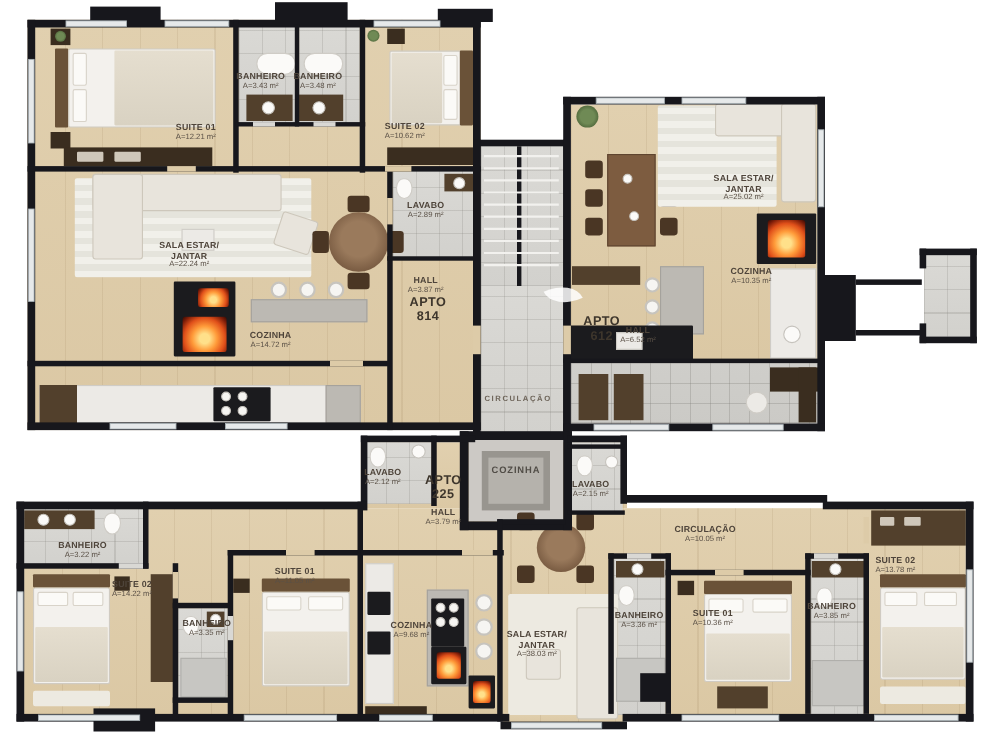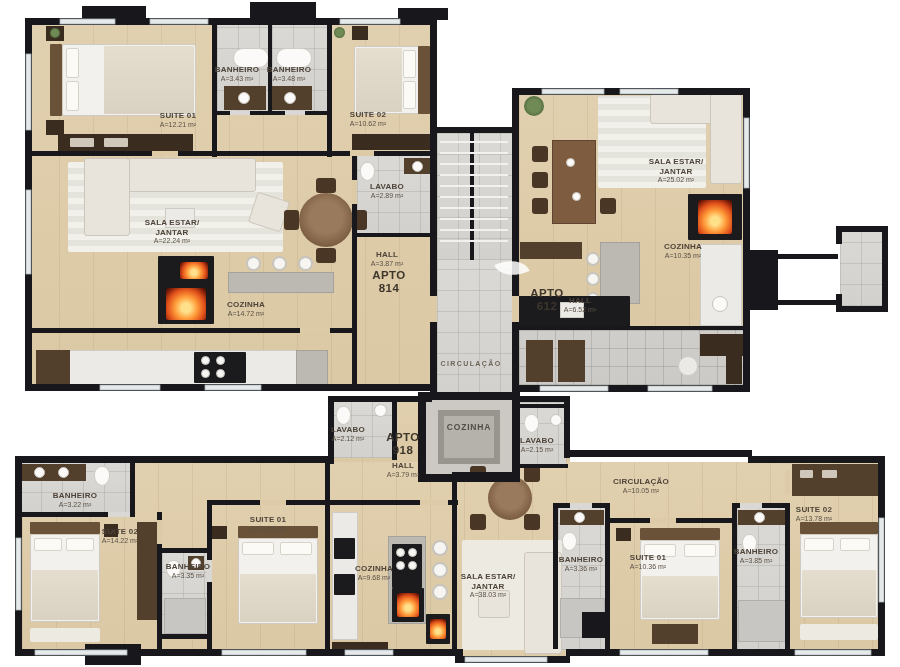--- a/index.html
+++ b/index.html
@@ -456,21 +456,21 @@
 
   <div class="rl circ" style="left:471px;top:364px">CIRCULAÇÃO</div>
   <div class="rl elv" style="left:469px;top:427px">COZINHA</div>
 
   <div class="rl" style="left:348px;top:434px">
     <div class="rn">LAVABO</div>
     <div class="ra">A=2.12 m²</div>
   </div>
   <div class="rl apto" style="left:403px;top:444px">
     <div>APTO</div>
-    <div>918</div>
+    <div>225</div>
   </div>
   <div class="rl" style="left:403px;top:470px">
     <div class="rn">HALL</div>
     <div class="ra">A=3.79 m²</div>
   </div>
   <div class="rl" style="left:537px;top:445px">
     <div class="rn">LAVABO</div>
     <div class="ra">A=2.15 m²</div>
   </div>
   <div class="rl" style="left:75px;top:500px">

